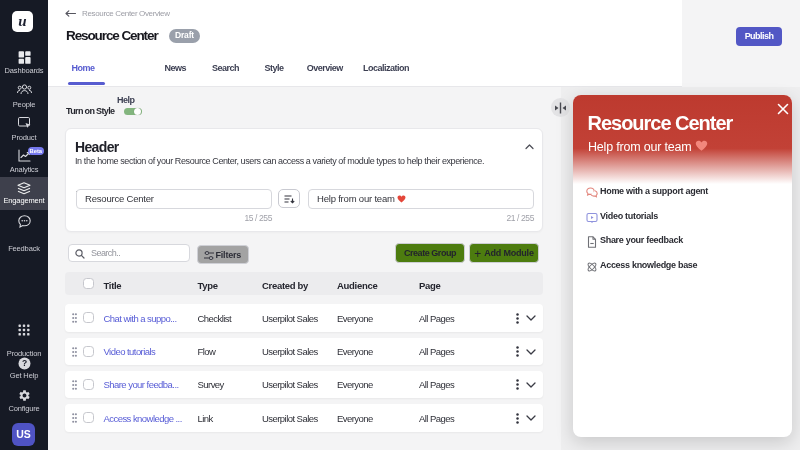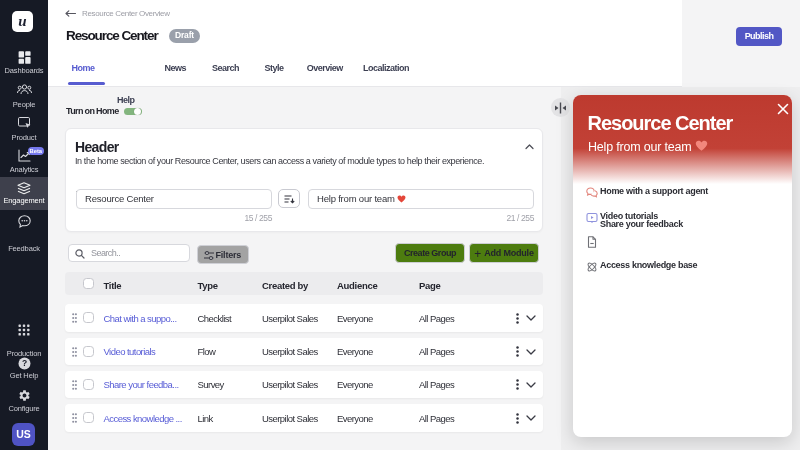--- a/index.html
+++ b/index.html
@@ -87,21 +87,21 @@
   <span class="tab" style="left:23.5px; color:#575cd0;">Home</span>
   <span class="tab" style="left:69px;margin-top:32px;">Help</span>
   <span class="tab" style="left:116.5px;">News</span>
   <span class="tab" style="left:164px;">Search</span>
   <span class="tab" style="left:216.5px;">Style</span>
   <span class="tab" style="left:258.8px;">Overview</span>
   <span class="tab" style="left:315px;">Localization</span>
   <div class="tabline"></div>
 </div>
 
-<div class="abs toh">Turn on Home</div>
+<div class="abs toh">Turn on Style</div>
 <div class="abs toggle">
     <div class="knob"></div>
   </div>
 
 <div class="abs card">
   <div class="cardtitle">Header</div>
   <svg style="position:absolute;left:459px;top:14.5px" width="9" height="6" viewBox="0 0 9 6">
       <path d="M1 4.5 L4.5 1 L8 4.5" stroke="#4b4c55" stroke-width="1.2" fill="none" stroke-linecap="round" stroke-linejoin="round"></path>
     </svg>
   <div class="carddesc">In the home section of your Resource Center, users can access a variety of module types to help their experience.</div>
@@ -290,21 +290,21 @@
       <path d="M5 4 L7.6 5.5 L5 7 Z" fill="#8f93dd"></path>
       <path d="M4.5 9.5 L6 11 L7.5 9.5" fill="#8f93dd"></path>
     </svg>
   <div class="pitem" style="top:115.5px;">Video tutorials</div>
 
   <svg class="picon" style="top:141px" width="12" height="12" viewBox="0 0 12 12">
       <path d="M2.5 0.8 H7 L9.5 3.3 V11.2 H2.5 Z" fill="none" stroke="#6f7076" stroke-width="1.1" stroke-linejoin="round"></path>
       <path d="M7 0.8 V3.3 H9.5" fill="none" stroke="#6f7076" stroke-width="1.1" stroke-linejoin="round"></path>
       <path d="M4.3 7.5 H7.7" stroke="#6f7076" stroke-width="1.1"></path>
     </svg>
-  <div class="pitem" style="top:124px;">Share your feedback</div>
+  <div class="pitem" style="top:140px;">Share your feedback</div>
 
   <svg class="picon" style="top:165.5px" width="12" height="12" viewBox="0 0 12 12">
       <ellipse cx="6" cy="6" rx="5" ry="2.1" fill="none" stroke="#6f7076" stroke-width="1" transform="rotate(45 6 6)"></ellipse>
       <ellipse cx="6" cy="6" rx="5" ry="2.1" fill="none" stroke="#6f7076" stroke-width="1" transform="rotate(-45 6 6)"></ellipse>
     </svg>
   <div class="pitem" style="top:164.5px;">Access knowledge base</div>
 </div>
 
 <div class="abs" id="sidebar">
   <div class="logo">u</div>

